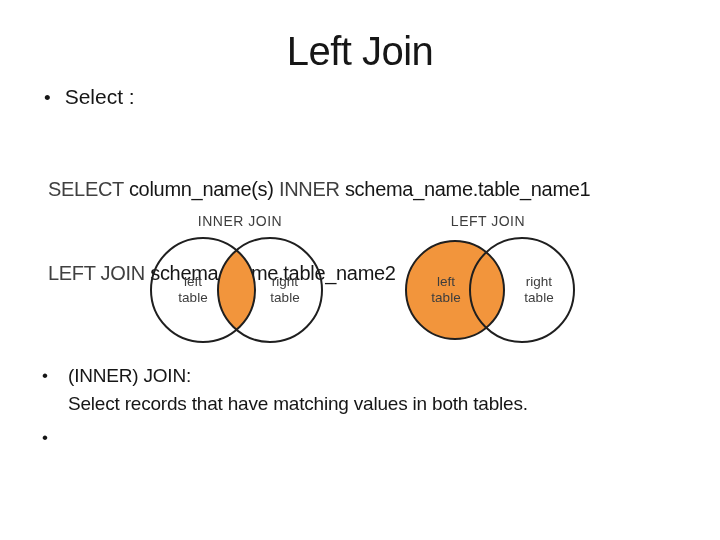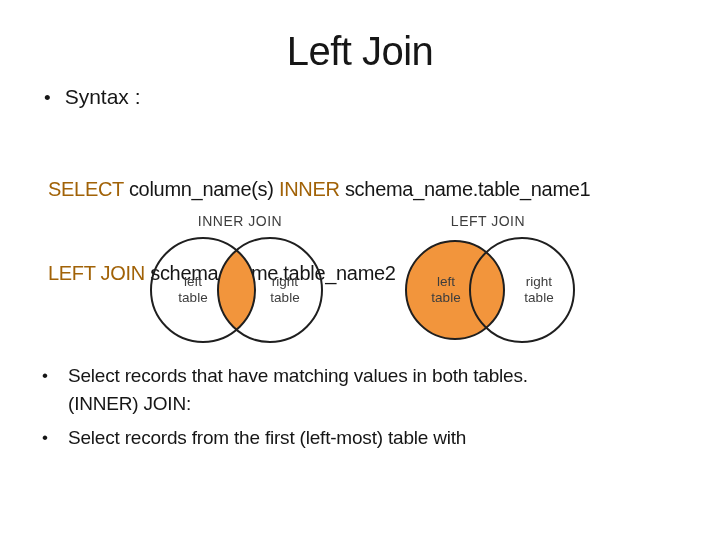--- a/index.html
+++ b/index.html
@@ -38,21 +38,21 @@
 
   .code-block {
     position: absolute;
     top: 119px;
     left: 48px;
     font-size: 20px;
     line-height: 28px;
     letter-spacing: -0.3px;
     white-space: pre;
   }
-  .code-block .kw { color: #a16207; }
+  .code-block .kw { color: #404040; }
 
   .venn { position: absolute; width: 190px; height: 145px; }
   .venn-inner { top: 207px; left: 145px; }
   .venn-left  { top: 207px; left: 398px; }
   .venn text {
     font-family: "Liberation Sans", sans-serif;
     fill: #3d3d3d;
   }
   .venn .vtitle { font-size: 14px; letter-spacing: 0.5px; }
   .venn .vlabel { font-size: 13.5px; }
@@ -74,21 +74,21 @@
 </style>
 </head>
 <body>
 
 <div class="slide">
 
   <div class="slide-title">Left Join</div>
 
   <div class="syntax-row">
     <span class="marker">•</span>
-    <span>Syntax :</span>
+    <span>Select :</span>
   </div>
 
   <div class="code-block">
     <div><span class="kw">SELECT</span><span> column_name(s) </span><span class="kw">INNER</span><span> schema_name.table_name1</span></div>
     <div><span class="kw">LEFT JOIN</span><span> schema_name.table_name2</span></div>
   </div>
 
   <svg class="venn venn-inner" viewBox="0 0 190 145">
     <defs>
       <clipPath id="clipInnerLeft">
@@ -112,25 +112,24 @@
     <text class="vlabel" x="48" y="79" text-anchor="middle">left</text>
     <text class="vlabel" x="48" y="95" text-anchor="middle">table</text>
     <text class="vlabel" x="141" y="79" text-anchor="middle">right</text>
     <text class="vlabel" x="141" y="95" text-anchor="middle">table</text>
   </svg>
 
   <div class="bullet-list">
     <div class="bullet-item">
       <span class="marker">•</span>
       <div class="bullet-text">
+        <div>(INNER) JOIN:</div>
         <div>Select records that have matching values in both tables.</div>
-        <div>(INNER) JOIN:</div>
       </div>
     </div>
     <div class="bullet-item">
       <span class="marker">•</span>
       <div class="bullet-text">
-        <div>Select records from the first (left-most) table with</div>
       </div>
     </div>
   </div>
 
 </div>
 
 </body></html>

